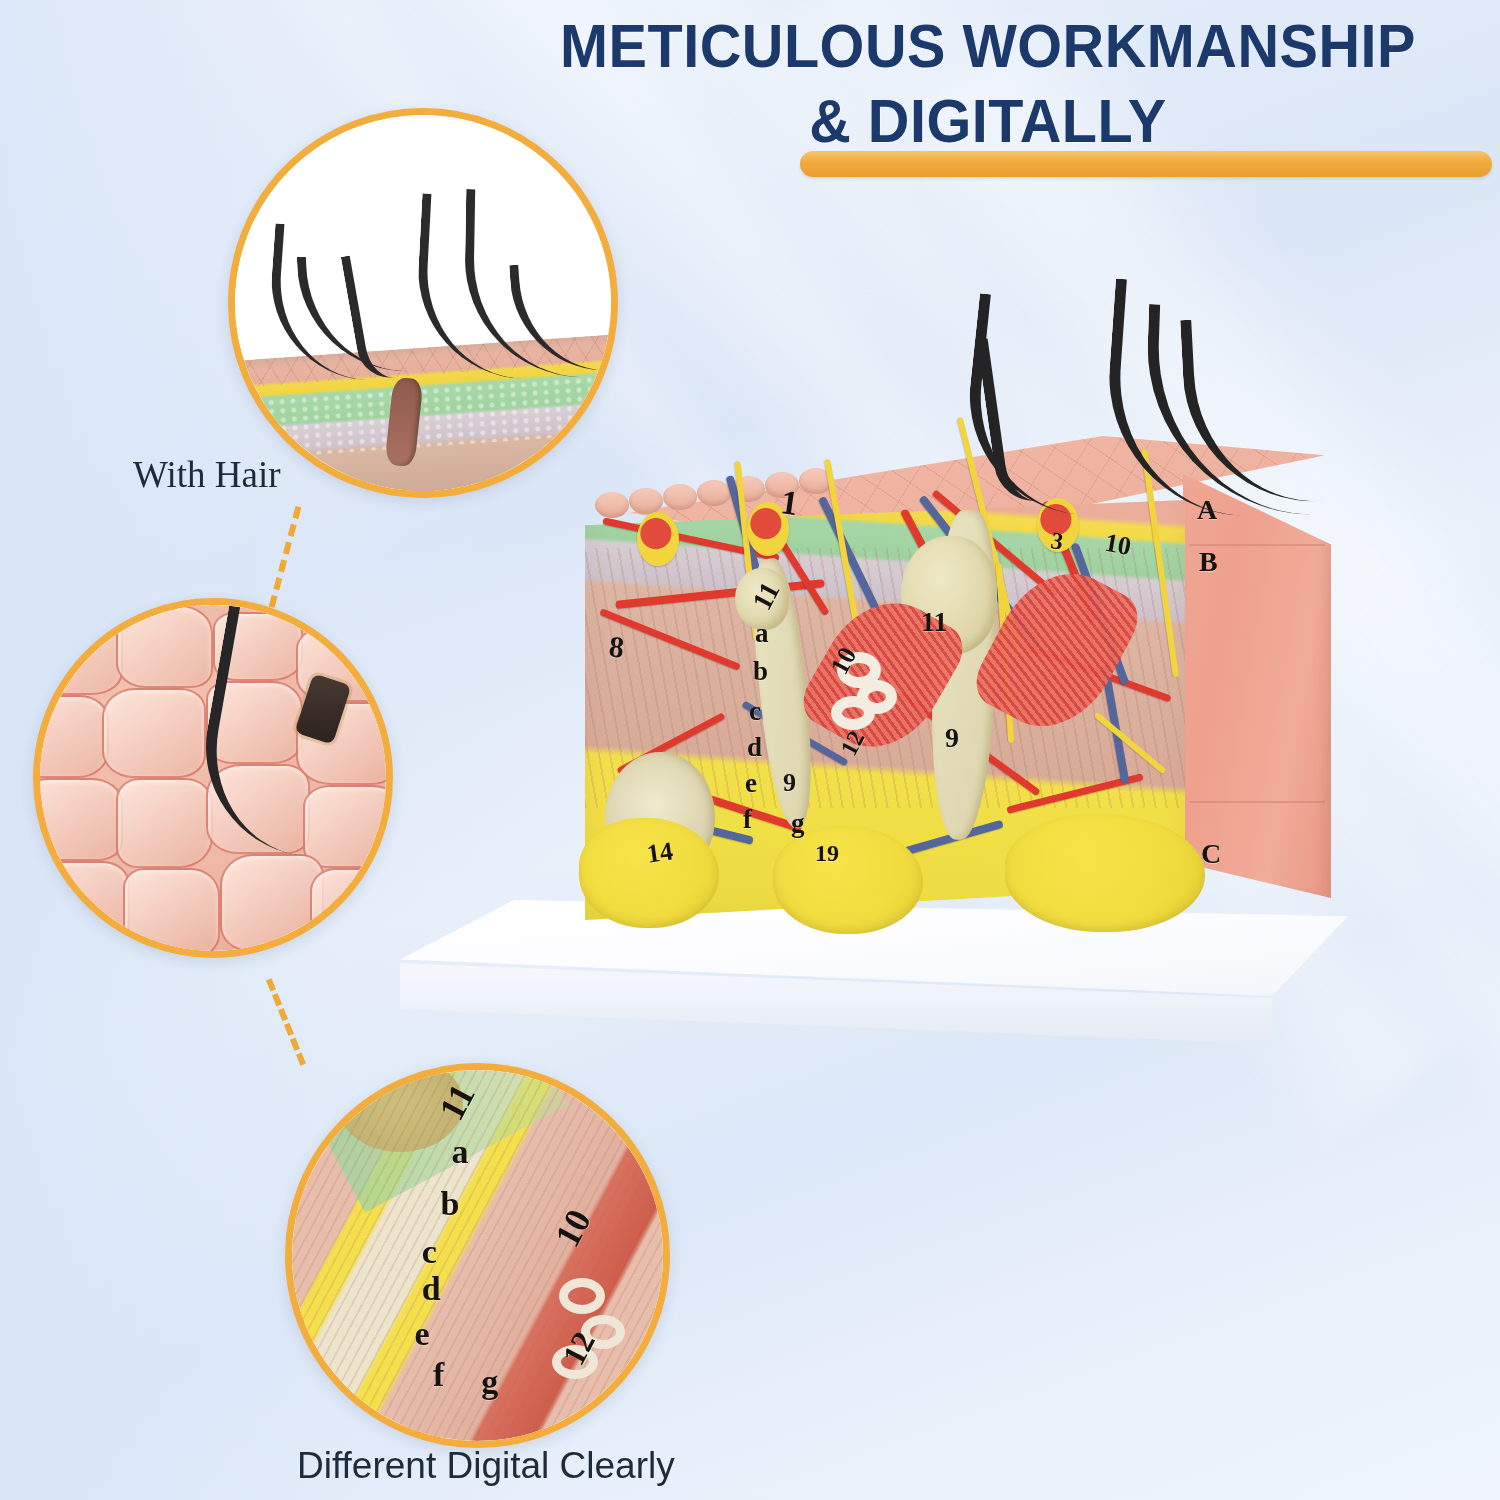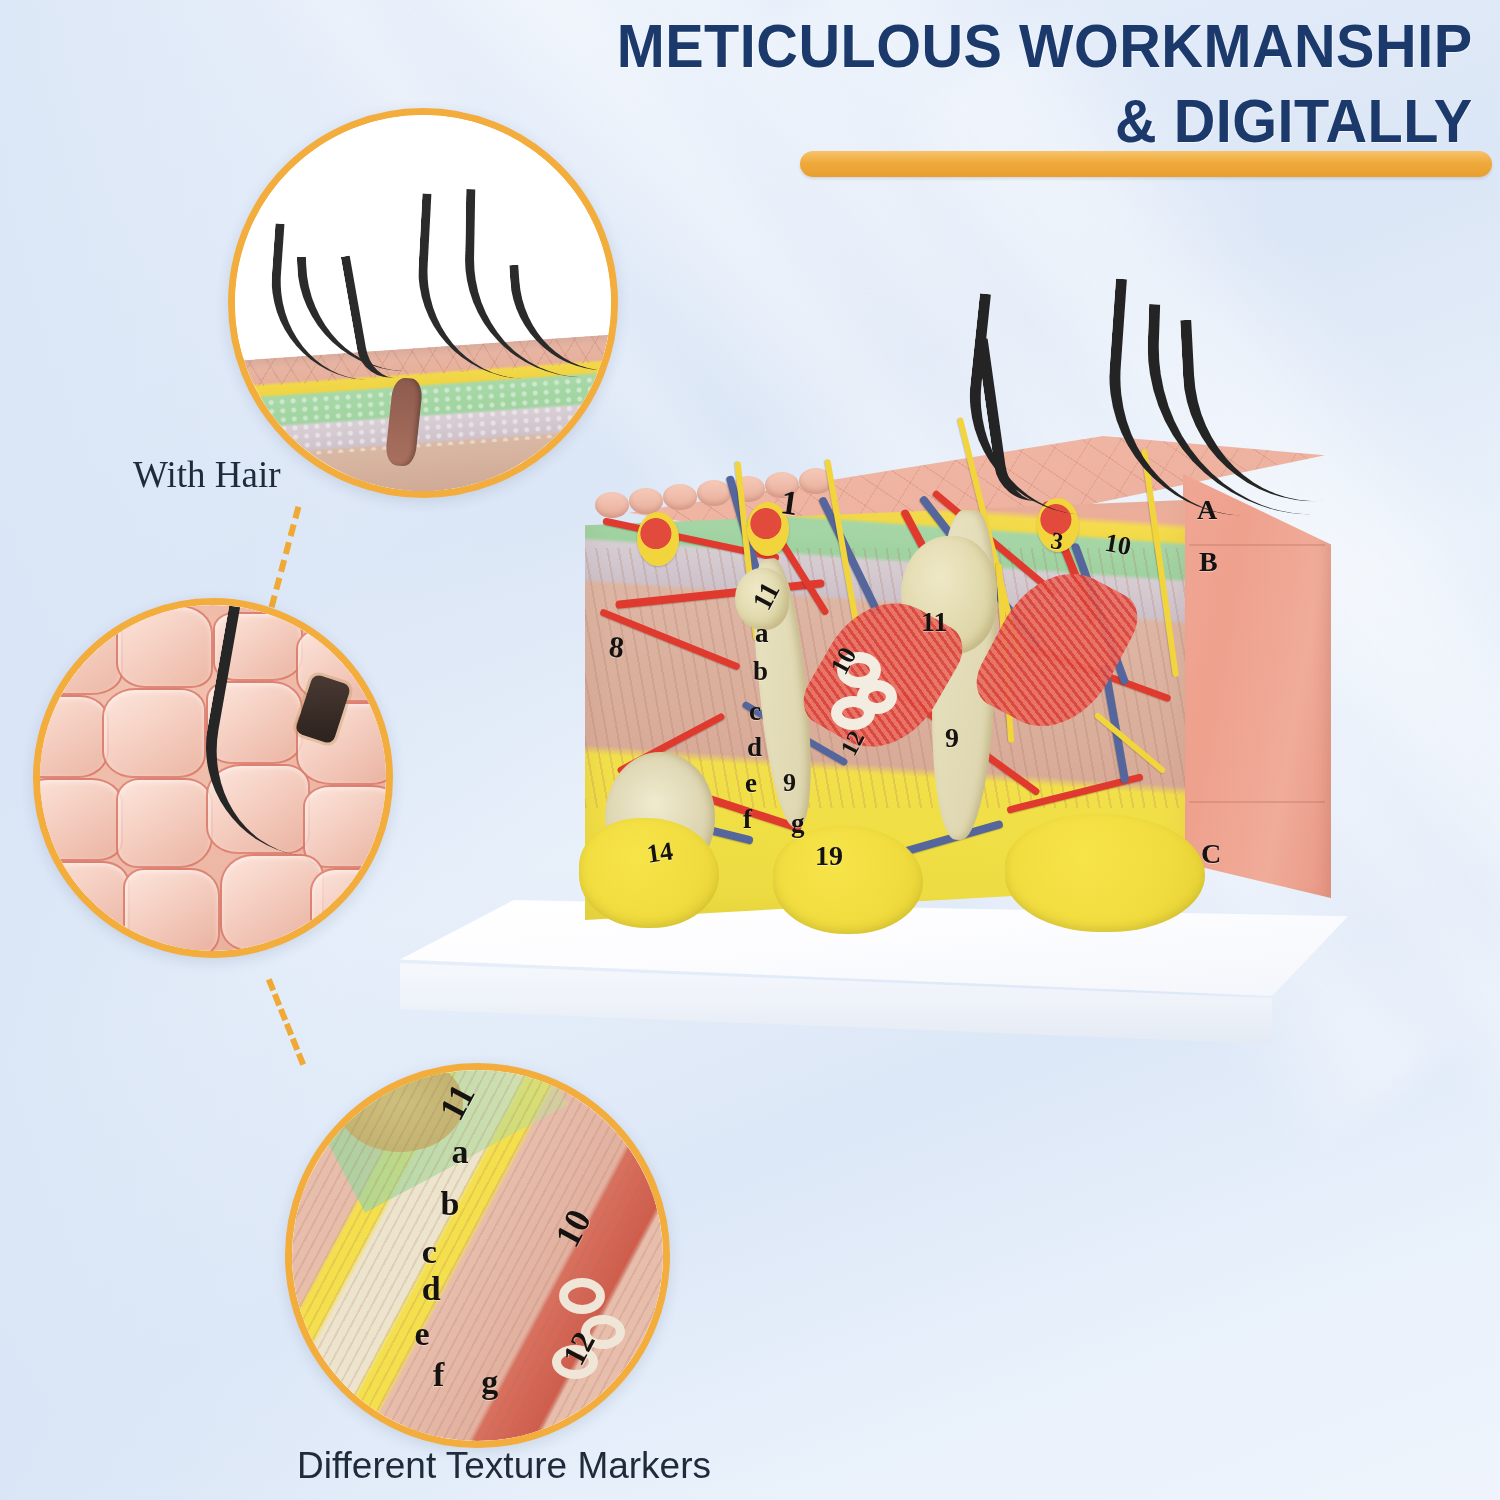--- a/index.html
+++ b/index.html
@@ -41,21 +41,21 @@
     background: linear-gradient(90deg, rgba(217,229,246,.85) 0%, rgba(223,233,248,.35) 60%, rgba(255,255,255,0) 100%);
     pointer-events:none;
   }
 
   
   .title-block {
     position: absolute;
     left: 430px;
     top: 14px;
     width: 1050px;
-    text-align: right;
+    text-align: center;
     z-index: 30;
   }
   .title-line {
     font-family: "Liberation Sans", sans-serif;
     font-weight: 700;
     color: #1b3a6b;
     letter-spacing: 0.5px;
     line-height: 1.02;
     transform: scaleX(0.93);
     transform-origin: right center;
@@ -448,21 +448,21 @@
       <div class="label" style="left:196px; top:44px;  font-size:34px; transform:rotate(8deg);">1</div>
       <div class="label" style="left:24px;  top:190px; font-size:30px; transform:rotate(6deg);">8</div>
       <div class="label" style="left:466px; top:88px;  font-size:24px; transform:rotate(10deg);">3</div>
       <div class="label" style="left:520px; top:90px;  font-size:26px; transform:rotate(10deg);">10</div>
       <div class="label" style="left:168px; top:140px; font-size:28px; transform:rotate(-62deg);">11</div>
       <div class="label" style="left:336px; top:166px; font-size:28px;">11</div>
       <div class="label" style="left:360px; top:282px; font-size:28px;">9</div>
       <div class="label" style="left:246px; top:206px; font-size:26px; transform:rotate(-62deg);">10</div>
       <div class="label" style="left:256px; top:290px; font-size:24px; transform:rotate(-62deg);">12</div>
       <div class="label" style="left:62px;  top:398px; font-size:26px; transform:rotate(-8deg);">14</div>
-      <div class="label" style="left:230px; top:400px; font-size:28px;">19</div>
+      <div class="label" style="left:230px; top:400px; font-size:24px;">19</div>
       <div class="label" style="left:198px; top:328px; font-size:26px;">9</div>
 
       <div class="label" style="left:170px; top:178px; font-size:27px;">a</div>
       <div class="label" style="left:168px; top:216px; font-size:27px;">b</div>
       <div class="label" style="left:164px; top:256px; font-size:27px;">c</div>
       <div class="label" style="left:162px; top:292px; font-size:27px;">d</div>
       <div class="label" style="left:160px; top:328px; font-size:27px;">e</div>
       <div class="label" style="left:158px; top:364px; font-size:27px;">f</div>
       <div class="label" style="left:206px; top:368px; font-size:27px;">g</div>
     </div>
@@ -526,15 +526,15 @@
       <div class="label" style="left:40%; top:31%; font-size:34px;">b</div>
       <div class="label" style="left:35%; top:44%; font-size:34px;">c</div>
       <div class="label" style="left:35%; top:54%; font-size:34px;">d</div>
       <div class="label" style="left:33%; top:66%; font-size:34px;">e</div>
       <div class="label" style="left:38%; top:77%; font-size:34px;">f</div>
       <div class="label" style="left:51%; top:79%; font-size:34px;">g</div>
       <div class="label" style="left:71%; top:37%; font-size:36px; transform:rotate(-62deg);">10</div>
       <div class="label" style="left:73%; top:70%; font-size:32px; transform:rotate(-62deg);">12</div>
     </div>
   </div>
-  <div class="caption" id="cap-markers">Different Texture Markers</div>
+  <div class="caption" id="cap-markers">Different Digital Clearly</div>
 
 </div>
 
 </body></html>

